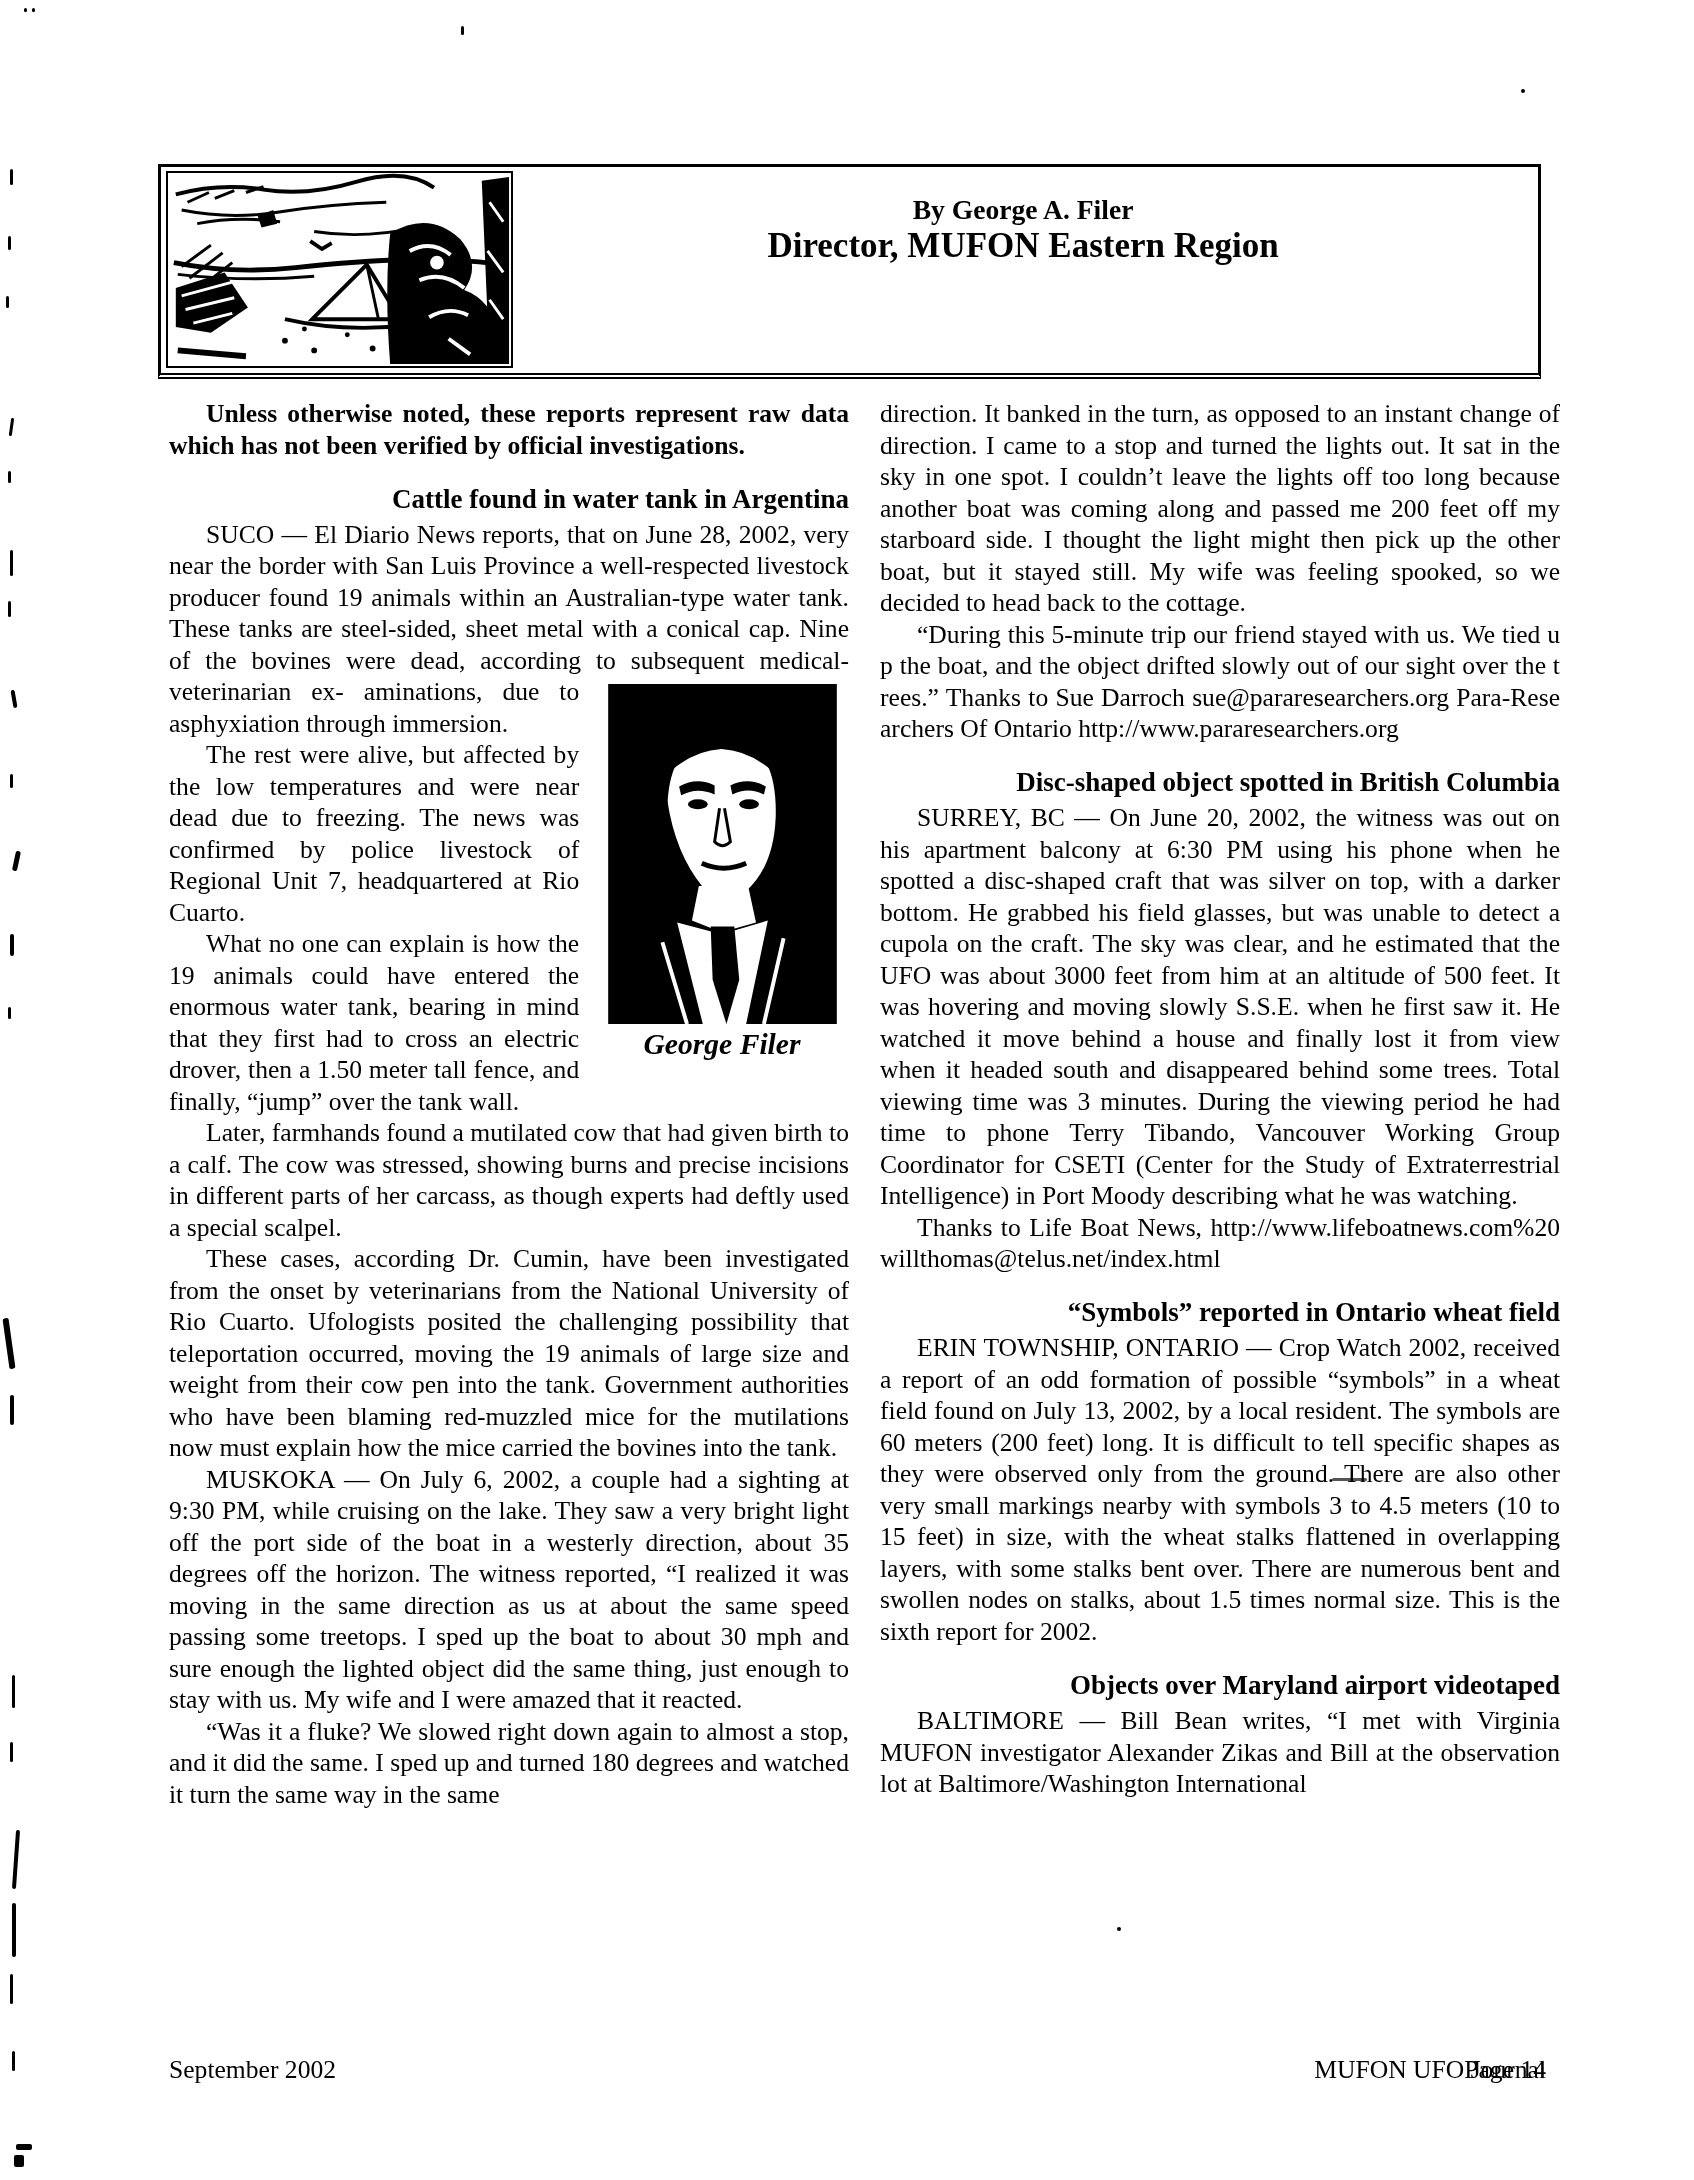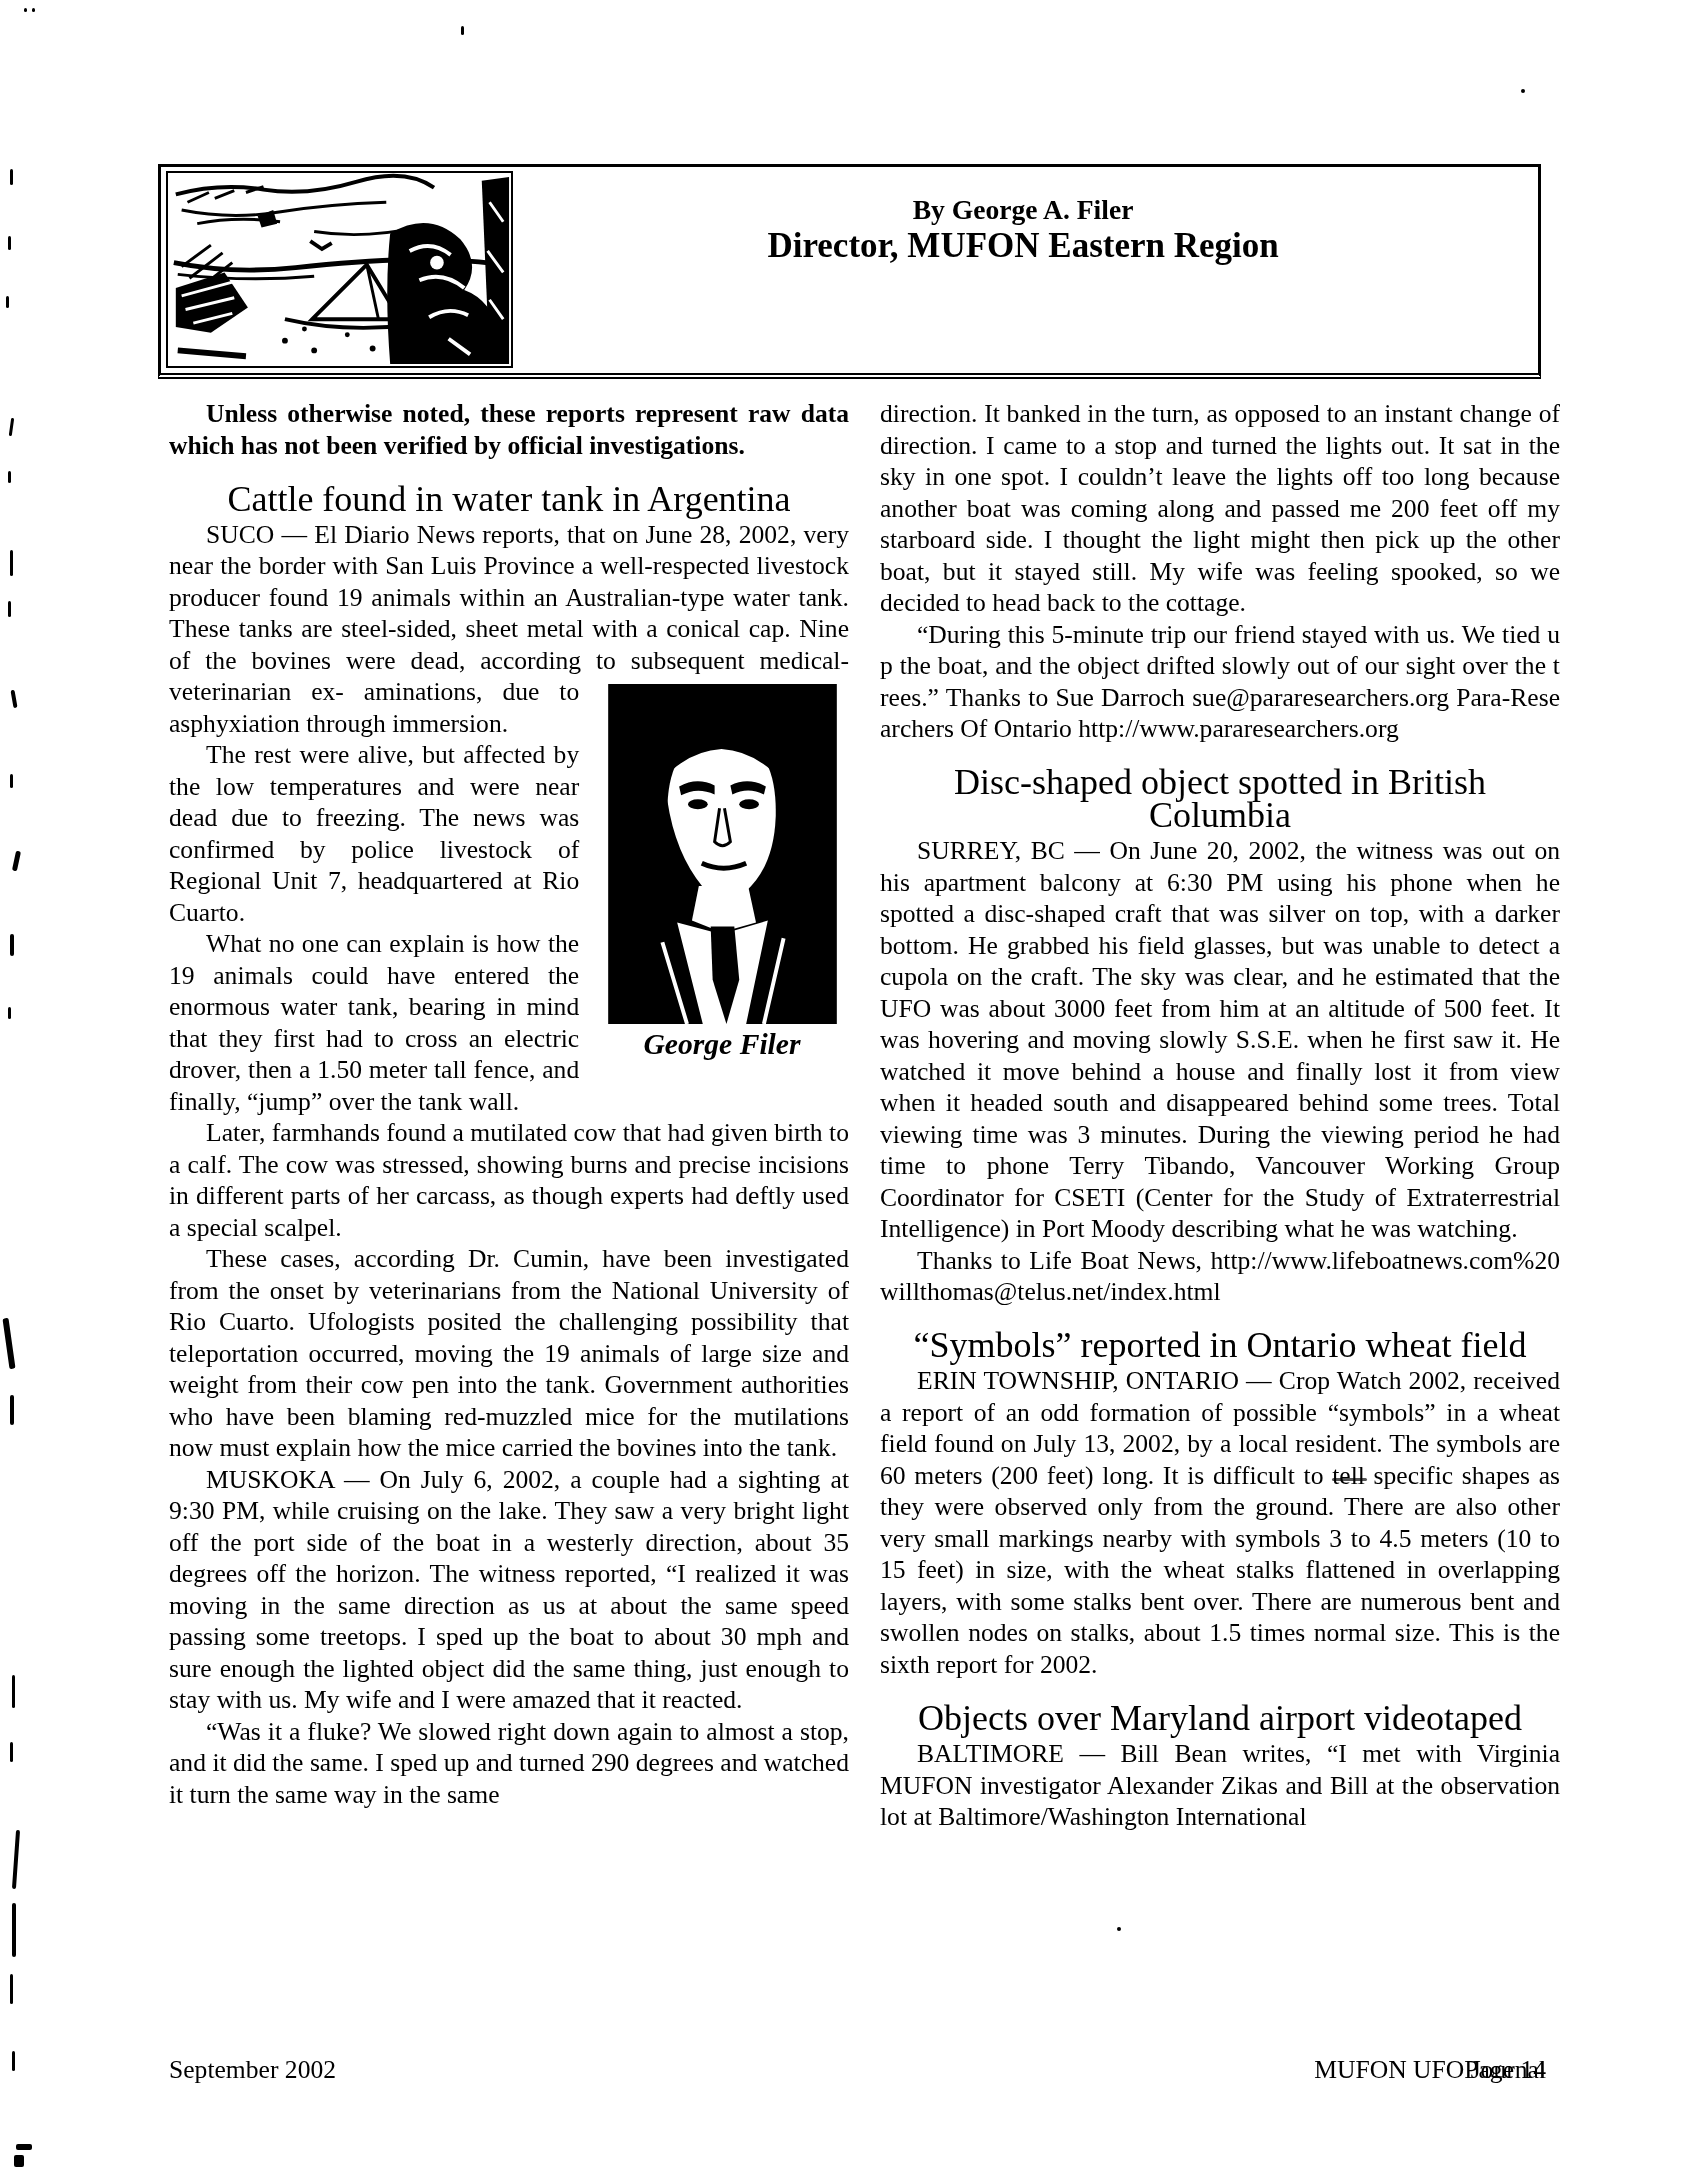--- a/index.html
+++ b/index.html
@@ -35,21 +35,21 @@
   .col {
     position:absolute; top:398px; width:680px; height:1635px; overflow:hidden;
     font-size:25.6px; line-height:31.5px; text-align:justify;
   }
   .col-left  { left:169px; }
   .col-right { left:880px; }
   .para { text-indent:37px; margin:0; }
   .para.noindent { text-indent:0; }
   .intro-note { font-weight:bold; text-indent:37px; margin:0; }
   .article-heading {
-    font-size:36px; font-weight:normal; text-align:center;
+    font-size:27px; font-weight:bold; text-align:right;
     margin:21.7px 0 3px 0; text-indent:0; line-height:33px;
   }
   .wrap-url { overflow-wrap:break-word; word-break:break-all; }
 
   
   .filer-figure {
     float:right; width:254px; margin:7.9px 0 3.9px 15.8px; text-align:center; display:block;
   }
   .portrait { width:229px; height:340px; display:block; margin:0 auto; }
   .photo-caption {
@@ -171,21 +171,21 @@
       <span class="photo-caption">George Filer</span>
     </span>
     <span>aminations, due to asphyxiation through immersion.</span>
   </div>
   <div class="para">The rest were alive, but affected by the low temperatures and were near dead due to freezing. The news was confirmed by police livestock of Regional Unit 7, headquartered at Rio Cuarto.</div>
   <div class="para">What no one can explain is how the 19 animals could have entered the enormous water tank, bearing in mind that they first had to cross an electric drover, then a 1.50 meter tall fence, and finally, “jump” over the tank wall.</div>
   <div class="para">Later, farmhands found a mutilated cow that had given birth to a calf. The cow was stressed, showing burns and precise incisions in different parts of her carcass, as though experts had deftly used a special scalpel.</div>
   <div class="para">These cases, according Dr. Cumin, have been investigated from the onset by veterinarians from the National University of Rio Cuarto. Ufologists posited the challenging possibility that teleportation occurred, moving the 19 animals of large size and weight from their cow pen into the tank. Government authorities who have been blaming red-muzzled mice for the mutilations now must explain how the mice carried the bovines into the tank.</div>
 
   <div class="para">MUSKOKA — On July 6, 2002, a couple had a sighting at 9:30 PM, while cruising on the lake. They saw a very bright light off the port side of the boat in a westerly direction, about 35 degrees off the horizon. The witness reported, “I realized it was moving in the same direction as us at about the same speed passing some treetops. I sped up the boat to about 30 mph and sure enough the lighted object did the same thing, just enough to stay with us. My wife and I were amazed that it reacted.</div>
-  <div class="para">“Was it a fluke? We slowed right down again to almost a stop, and it did the same. I sped up and turned 290 degrees and watched it turn the same way in the same</div>
+  <div class="para">“Was it a fluke? We slowed right down again to almost a stop, and it did the same. I sped up and turned 180 degrees and watched it turn the same way in the same</div>
 </div>
 
 <div class="col col-right">
   <div class="para noindent">direction. It banked in the turn, as opposed to an instant change of direction. I came to a stop and turned the lights out. It sat in the sky in one spot. I couldn’t leave the lights off too long because another boat was coming along and passed me 200 feet off my starboard side. I thought the light might then pick up the other boat, but it stayed still. My wife was feeling spooked, so we decided to head back to the cottage.</div>
   <div class="para wrap-url">“During this 5-minute trip our friend stayed with us. We tied up the boat, and the object drifted slowly out of our sight over the trees.” Thanks to Sue Darroch sue@pararesearchers.org  Para-Researchers Of Ontario http://www.pararesearchers.org</div>
 
   <h2 class="article-heading">Disc-shaped object spotted in British Columbia</h2>
   <div class="para">SURREY, BC — On June 20, 2002, the witness was out on his apartment balcony at 6:30 PM using his phone when he spotted a disc-shaped craft that was silver on top, with a darker bottom. He grabbed his field glasses, but was unable to detect a cupola on the craft. The sky was clear, and he estimated that the UFO was about 3000 feet from him at an altitude of 500 feet. It was hovering and moving slowly S.S.E. when he first saw it. He watched it move behind a house and finally lost it from view when it headed south and disappeared behind some trees. Total viewing time was 3 minutes. During the viewing period he had time to phone Terry Tibando, Vancouver Working Group Coordinator for CSETI (Center for the Study of Extraterrestrial Intelligence) in Port Moody describing what he was watching.</div>
   <div class="para wrap-url">Thanks to Life Boat News, http://www.lifeboatnews.com%20willthomas@telus.net/index.html</div>
 

